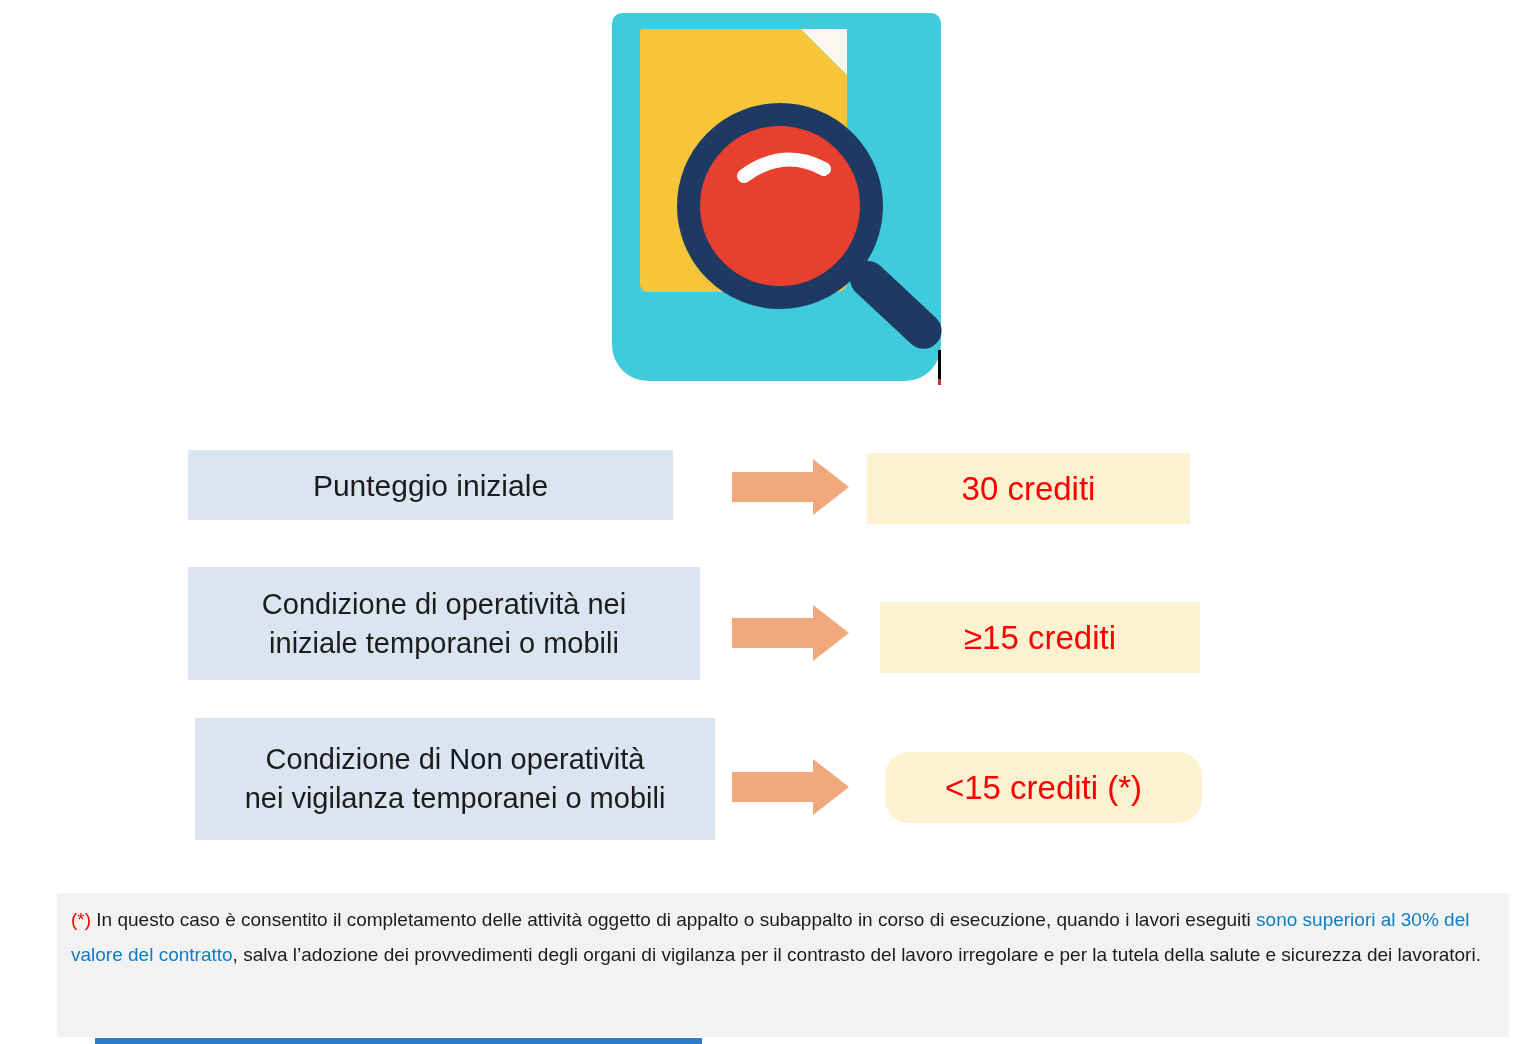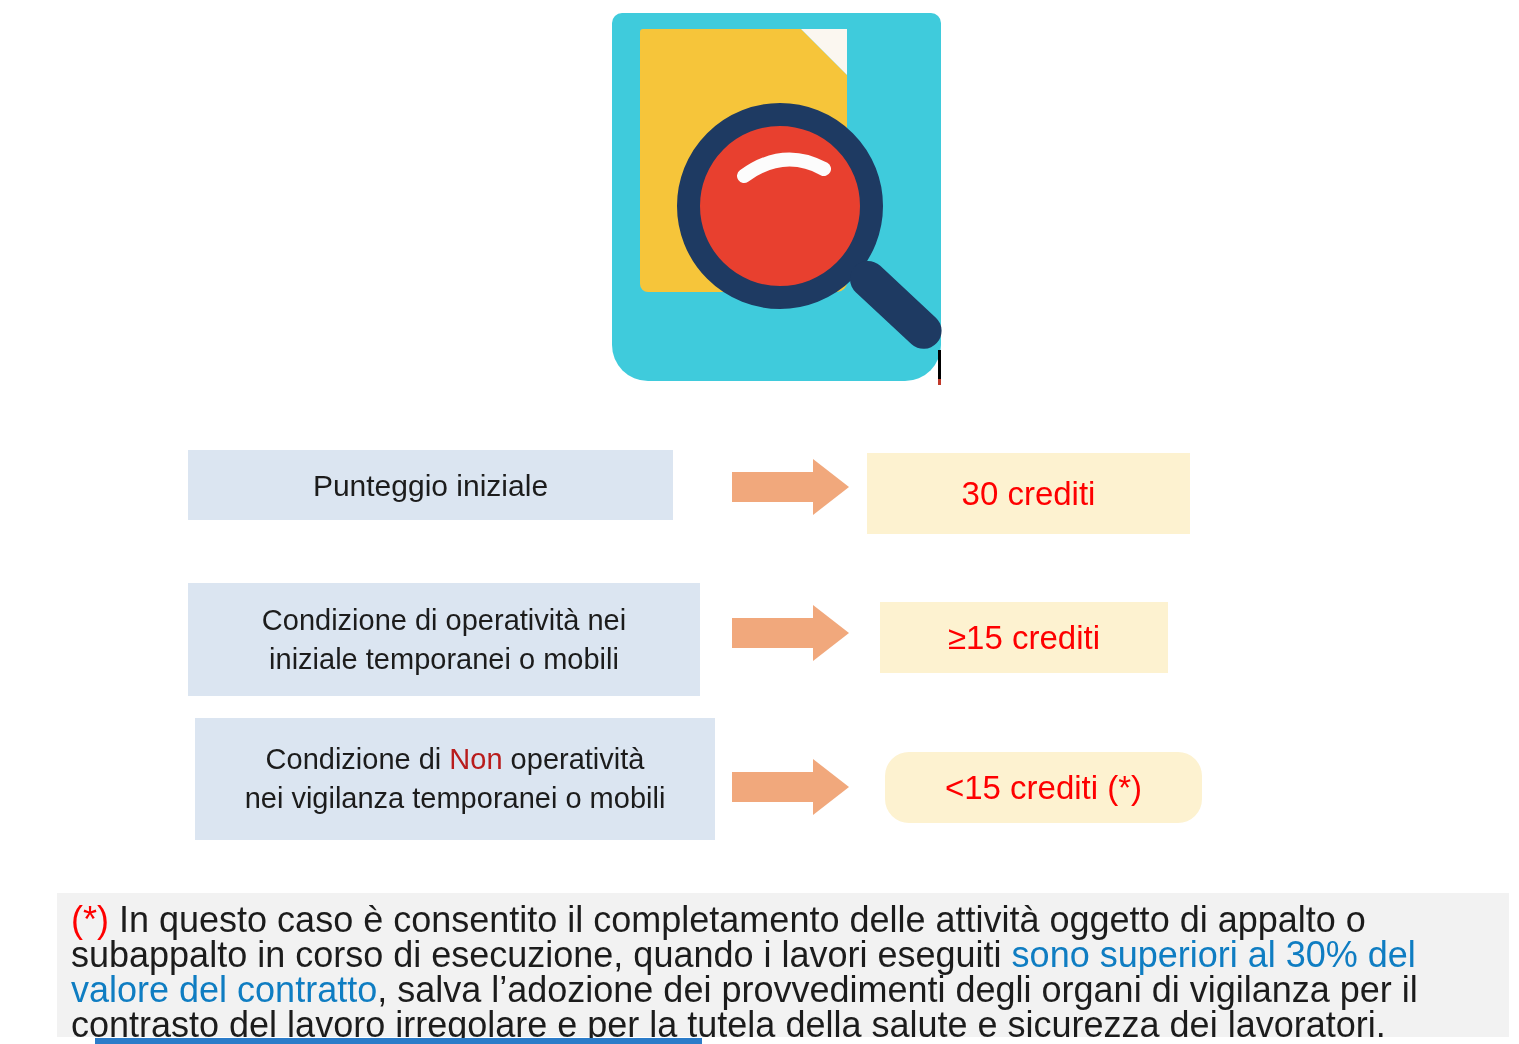--- a/index.html
+++ b/index.html
@@ -38,50 +38,50 @@
   }
   .artifact-line { position:absolute; left:326px; top:337px; width:3px; height:30px; background:#000; }
   .artifact-line-red { position:absolute; left:326px; top:366px; width:3px; height:6px; background:#c0392b; }
 
   
   .label-box {
     position:absolute; background:#dbe5f1;
     display:flex; flex-direction:column; align-items:center; justify-content:center;
     font-size:30px; line-height:39px; text-align:center; color:#1c1c1c;
   }
-  .label-box .red-word { color:#b91c1c; }
+  .label-box .red-word { color:#0f172a; }
   .row1-label { left:188px; top:450px; width:485px; height:70px; }
-  .row2-label { left:188px; top:567px; width:512px; height:113px; font-size:29px;margin-top:16px; }
+  .row2-label { left:188px; top:567px; width:512px; height:113px; font-size:29px; }
   .row3-label { left:195px; top:718px; width:520px; height:122px; font-size:29px; }
 
   .arrow { position:absolute; display:flex; align-items:center; height:56px; }
   .row1-arrow { left:732px; top:459px; }
   .row2-arrow { left:732px; top:605px; }
   .row3-arrow { left:732px; top:759px; }
   .arrow-tail { width:81px; height:30px; background:#f1a87c; }
   .arrow-head {
     width:0; height:0;
     border-top:28px solid transparent; border-bottom:28px solid transparent;
     border-left:36px solid #f1a87c;
   }
 
   .value-box {
     position:absolute; background:#fdf2d0; color:#fe0000;
     display:flex; align-items:center; justify-content:center;
     font-size:33px;
   }
-  .row1-value { left:867px; top:453px; width:323px; height:81px;text-align:right; }
-  .row2-value { left:880px; top:602px; width:288px; height:71px; }
+  .row1-value { left:867px; top:453px; width:323px; height:71px;text-align:right; }
+  .row2-value { left:880px; top:602px; width:320px; height:71px; }
   .row3-value { left:885px; top:752px; width:317px; height:71px;border-radius:24px; }
 
   
   .footnote {
     position:absolute; left:57px; top:893px; width:1452px; height:144px;
     background:#f2f2f2; padding:9px 14px 0 14px;
-    font-size:36px; line-height:35px; color:#1c1c1c;
+    font-size:19px; line-height:35px; color:#1c1c1c;
   }
   .footnote .marker { color:#fe0000; }
   .footnote .link-text { color:#0f7dc2; }
 
   .bottom-strip {
     position:absolute; left:95px; top:1038px; width:607px; height:6px;
     background:#2c7cc9;
   }
 </style>
 </head>

